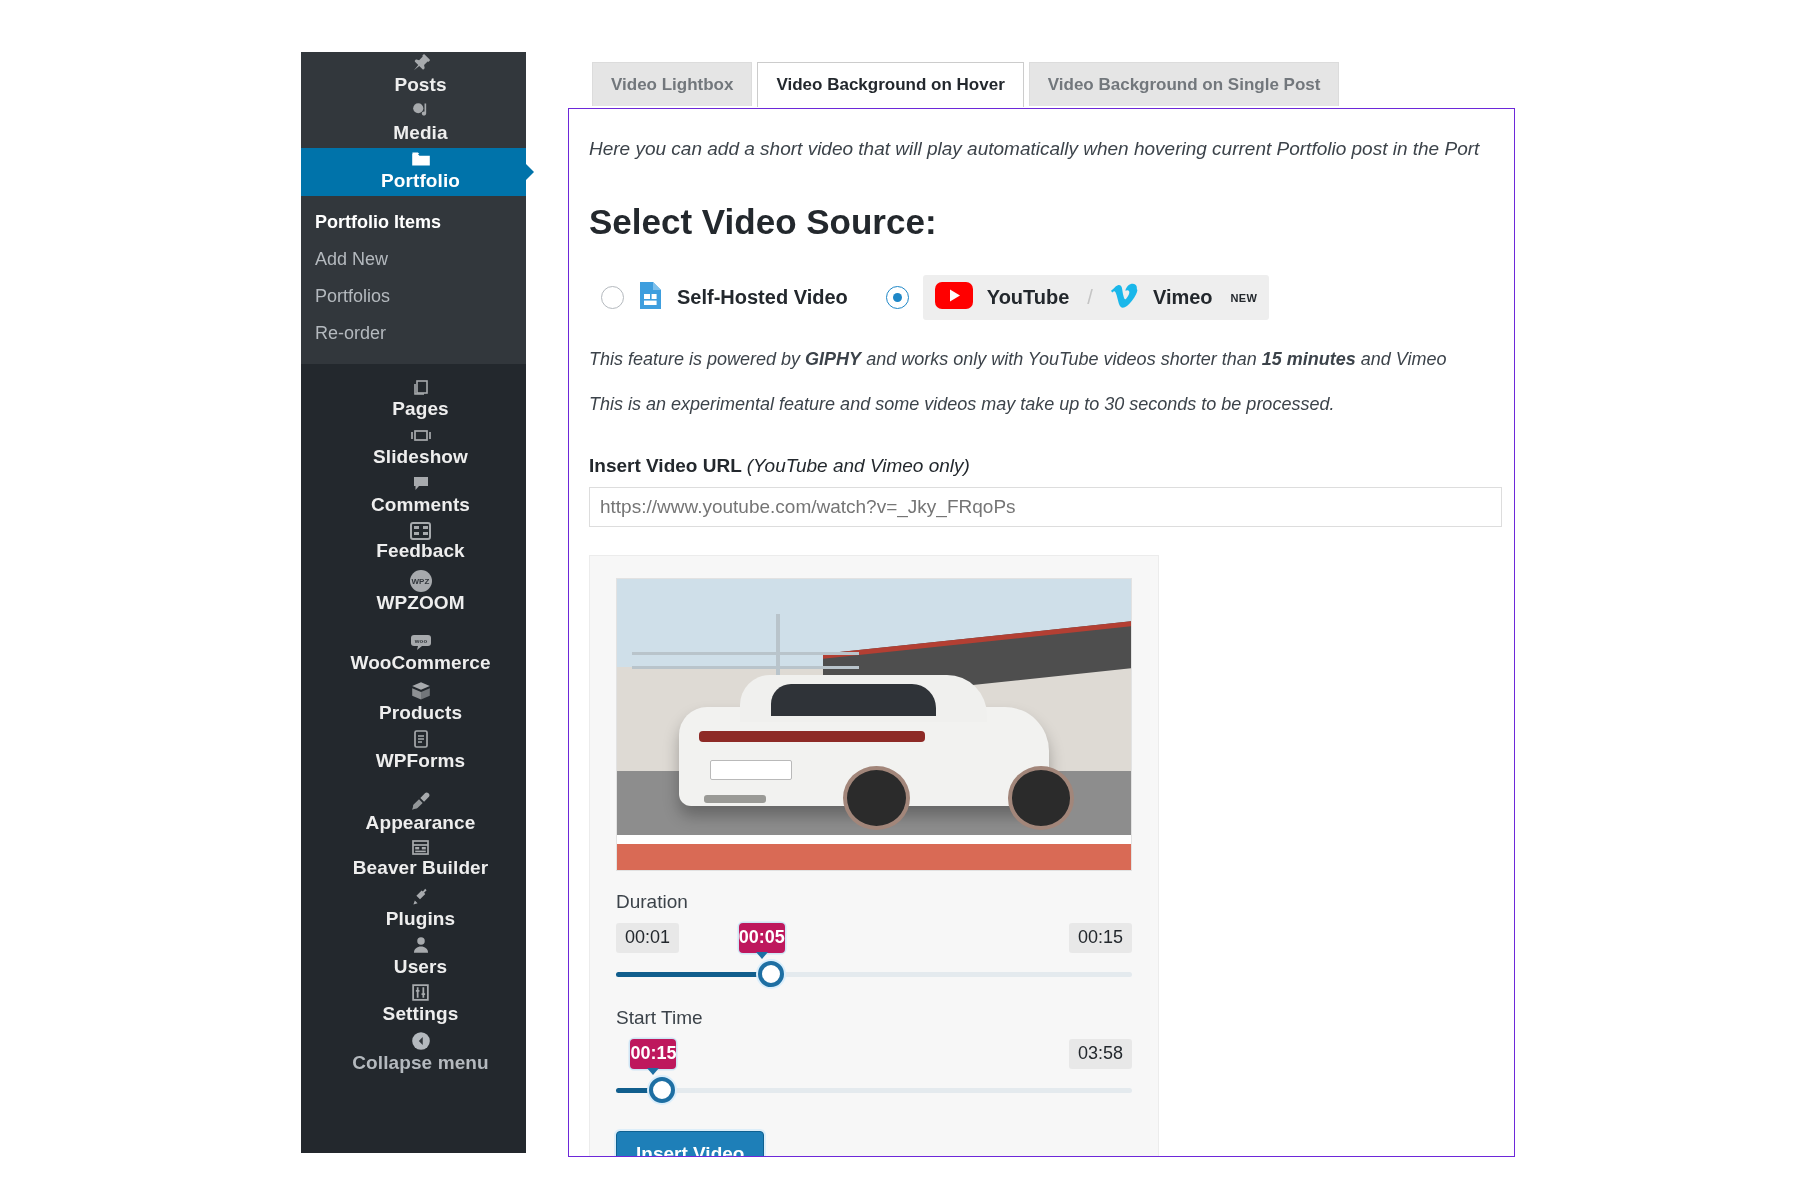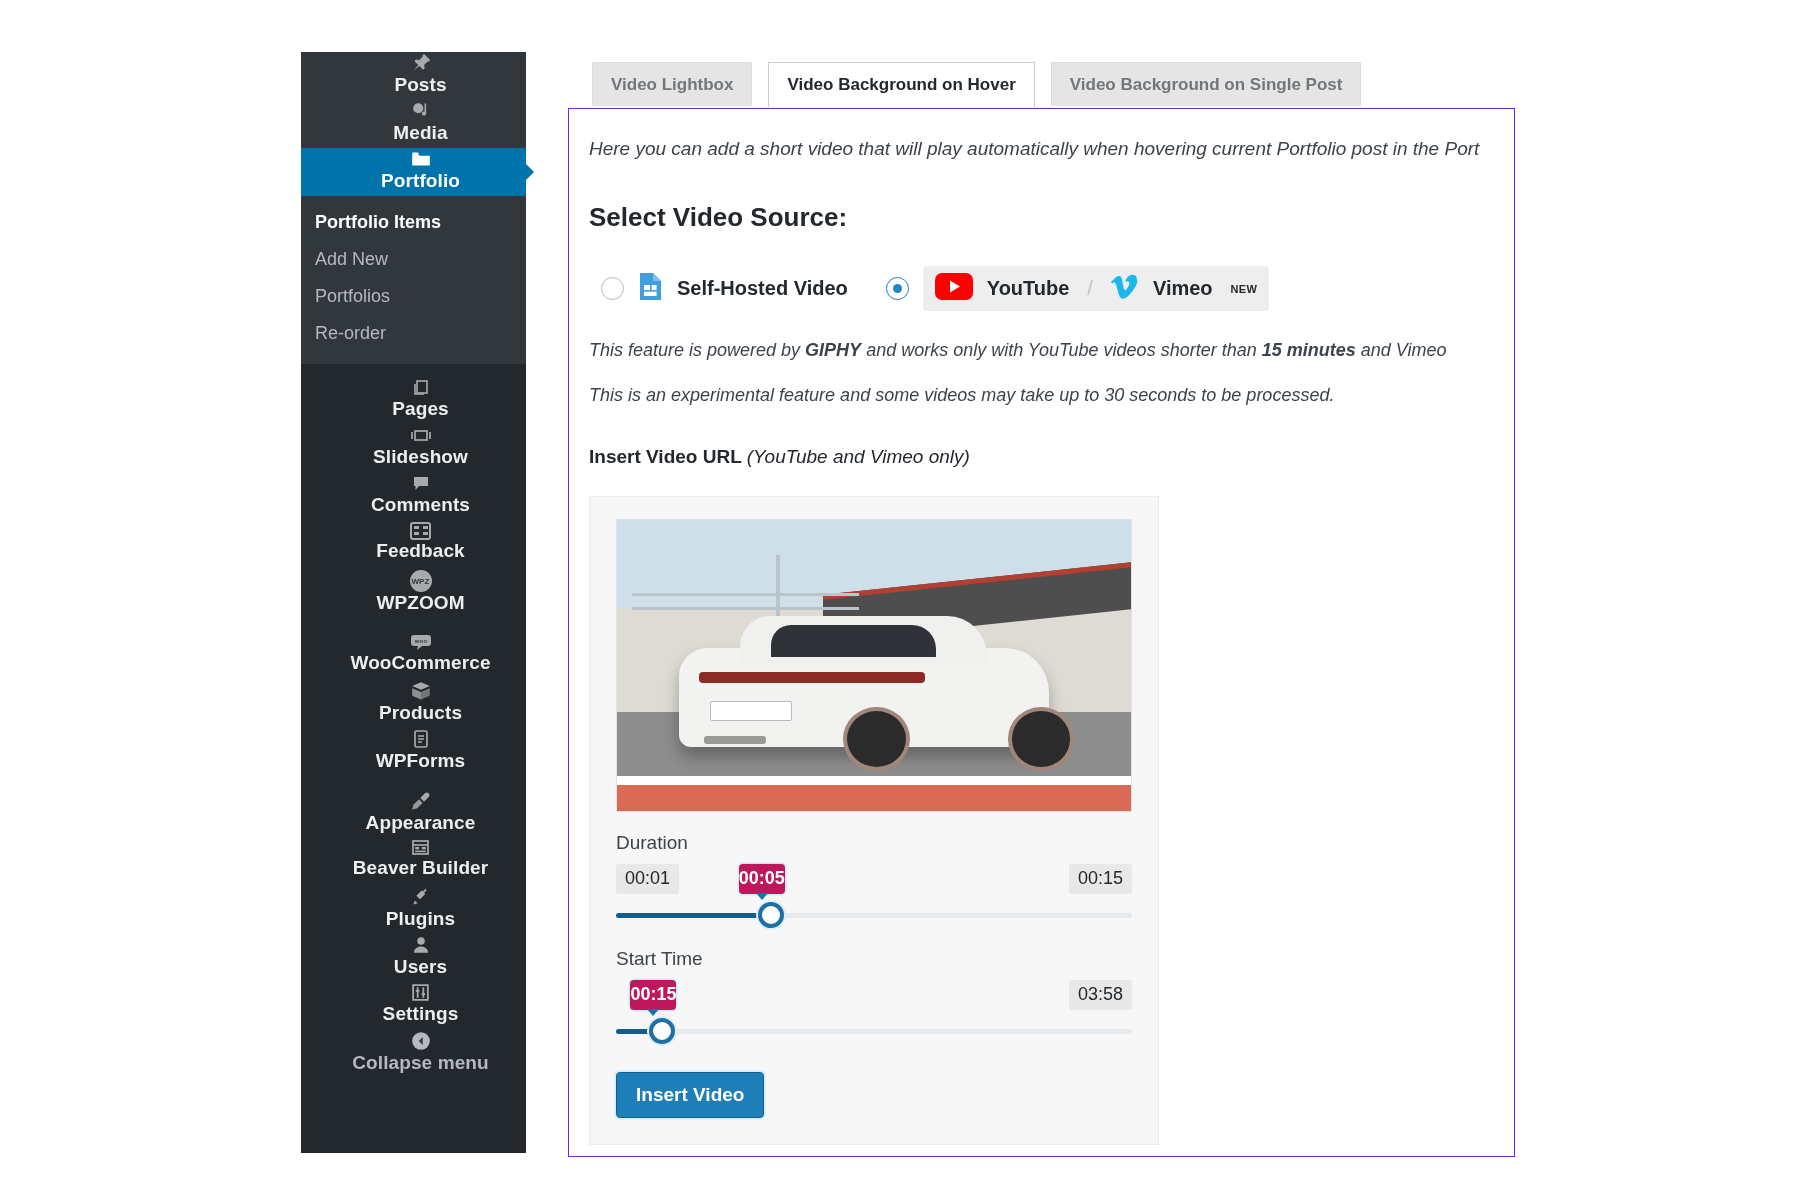--- a/index.html
+++ b/index.html
@@ -113,21 +113,21 @@
     z-index: 4;
   }
   .tab {
     font-size: 17px;
     font-weight: bold;
     color: #72777c;
     background: #e5e5e5;
     border: 1px solid #dcdcdc;
     border-bottom: none;
     padding: 12px 18px 11px 18px;
-    margin-right: 16px;
+    margin-right: 5px;
     line-height: 1.15;
     white-space: nowrap;
   }
   .tab.active {
     background: #ffffff;
     color: #23282d;
     border-color: #cccccc;
     position: relative;
     z-index: 6;
     padding-bottom: 12px;
@@ -145,21 +145,21 @@
     padding: 26px 0 0 20px;
   }
   .intro {
     font-style: italic;
     font-size: 19px;
     color: #3c434a;
     white-space: nowrap;
     line-height: 1.5;
   }
   .section-title {
-    font-size: 26px;
+    font-size: 35px;
     font-weight: bold;
     color: #23282d;
     margin: 38px 0 0 0;
   }
   .source-row {
     display: flex;
     align-items: center;
     margin-top: 32px;
     height: 48px;
   }
@@ -635,20 +635,21 @@
           <span>This feature is powered by </span><b>GIPHY</b><span> and works only with YouTube videos shorter than </span><b>15 minutes</b><span> and Vimeo</span>
         </div>
 
         <div class="note second">This is an experimental feature and some videos may take up to 30 seconds to be processed.</div>
 
         <div class="field-label">
           <span>Insert Video URL</span>
           <i>(YouTube and Vimeo only)</i>
         </div>
 
+        <input class="url-input" type="text" placeholder="https://www.youtube.com/watch?v=_Jky_FRqoPs" style="">
 
         <div class="video-card">
 
           <div class="thumb">
             <div class="sky"></div>
             <div class="wall"></div>
             <div class="road"></div>
             <div class="kerb"></div>
             <div class="canopy"></div>
             <div class="rail"></div>

